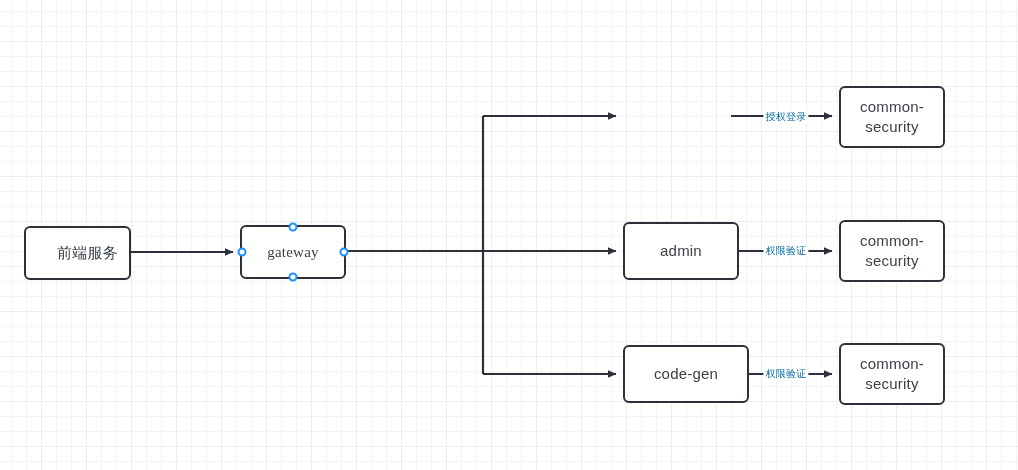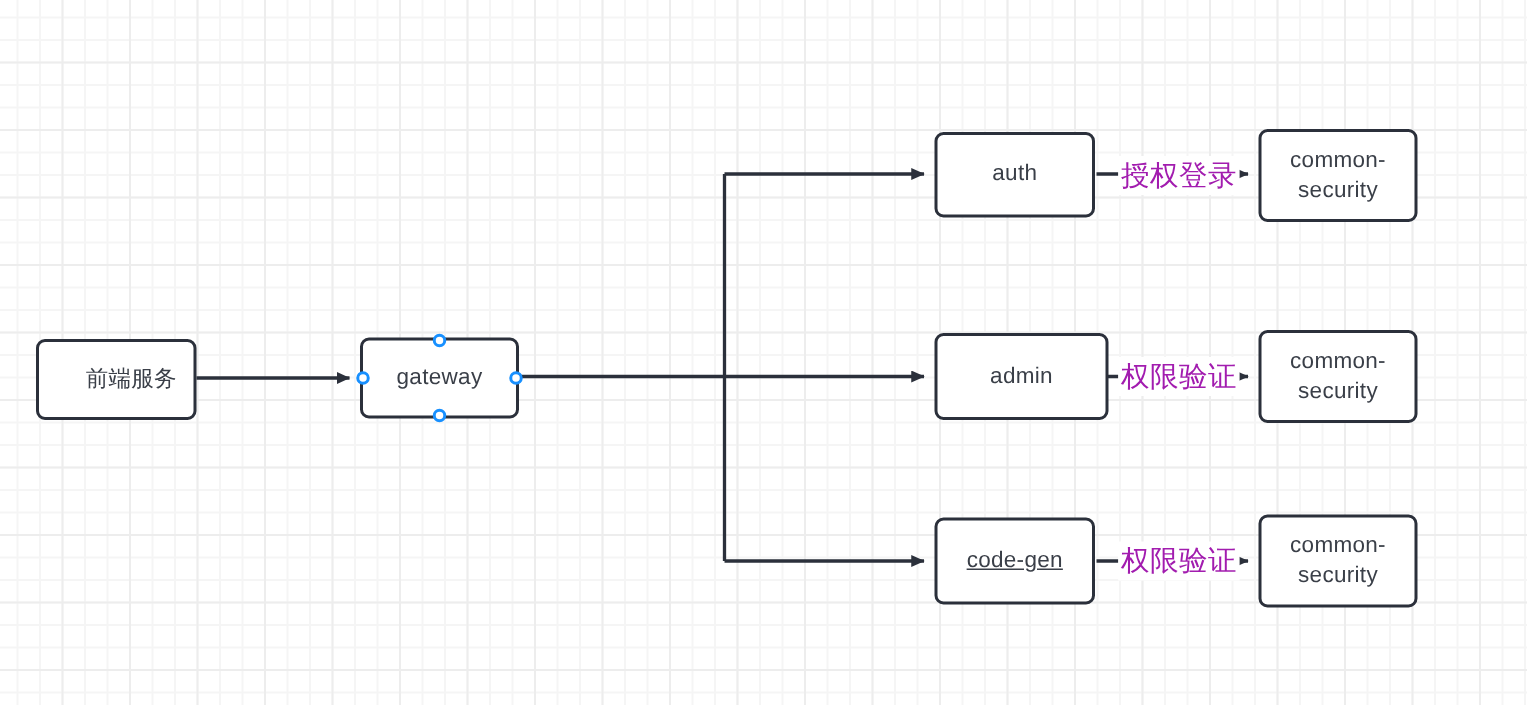--- a/index.html
+++ b/index.html
@@ -57,42 +57,42 @@
     letter-spacing: 0.2px;
     z-index: 5;
   }
 
   .node-label {
     display: block;
     white-space: pre-line;
     padding: 0 6px;
   }
 
-  .node.selected { z-index: 8; }
+  .node.selected { z-index: 8; font-family: Liberation Serif, serif; }
 
   .handle {
     position: absolute;
     width: 9px;
     height: 9px;
     box-sizing: border-box;
     border-radius: 50%;
     background: #ffffff;
     border: 2px solid #1890ff;
     z-index: 12;
   }
   .handle.top    { left: 50%; top: 0;    transform: translate(-50%, -50%); }
   .handle.bottom { left: 50%; top: 100%; transform: translate(-50%, -50%); }
   .handle.left   { left: 0;   top: 50%;  transform: translate(-50%, -50%); }
   .handle.right  { left: 100%;top: 50%;  transform: translate(-50%, -50%); }
 
   .edge-label {
     position: absolute;
     transform: translate(-50%, -50%);
-    font-size: 19px;
-    color: #a21caf;
+    font-size: 10px;
+    color: #0369a1;
     background: #ffffff;
     padding: 0 2px;
     white-space: nowrap;
     z-index: 6;
     letter-spacing: 0.3px;
   }
 </style>
 </head>
 <body>
 
@@ -129,29 +129,26 @@
   </div>
 
   <div class="node selected" style="left:240px; top:225px; width:106px; height:54px;">
     <span class="node-label">gateway</span>
     <span class="handle top"></span>
     <span class="handle right"></span>
     <span class="handle bottom"></span>
     <span class="handle left"></span>
   </div>
 
-  <div class="node" style="left:623px; top:88px; width:107px; height:57px;">
-    <span class="node-label">auth</span>
-  </div>
 
   <div class="node" style="left:623px; top:222px; width:116px; height:58px;">
     <span class="node-label">admin</span>
   </div>
 
-  <div class="node" style="left:623px; top:345px; width:107px; height:58px;text-decoration:underline;">
+  <div class="node" style="left:623px; top:345px; width:126px; height:58px;">
     <span class="node-label">code-gen</span>
   </div>
 
   <div class="node" style="left:839px; top:86px; width:106px; height:62px;">
     <span class="node-label">common-
 security</span>
   </div>
 
   <div class="node" style="left:839px; top:220px; width:106px; height:62px;">
     <span class="node-label">common-

